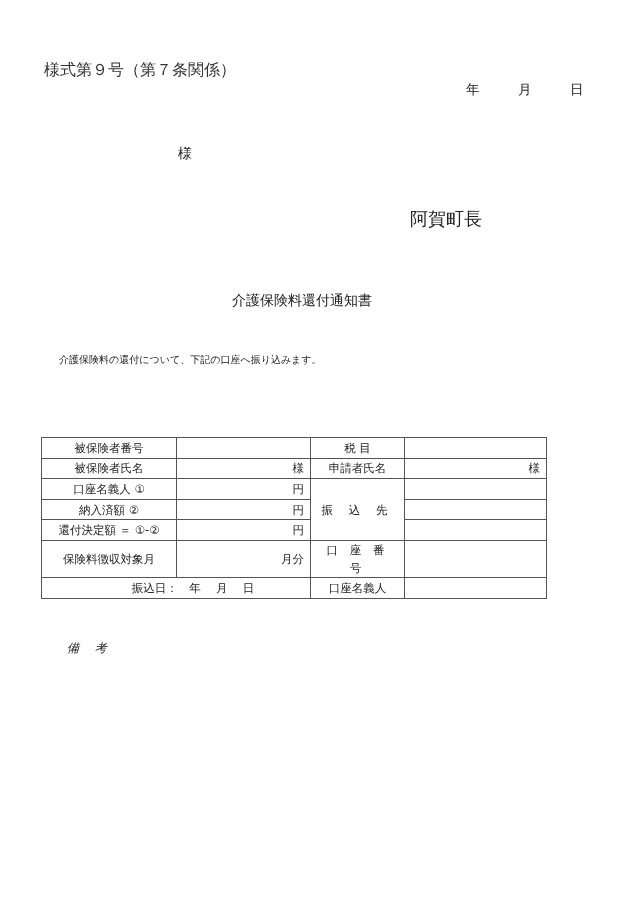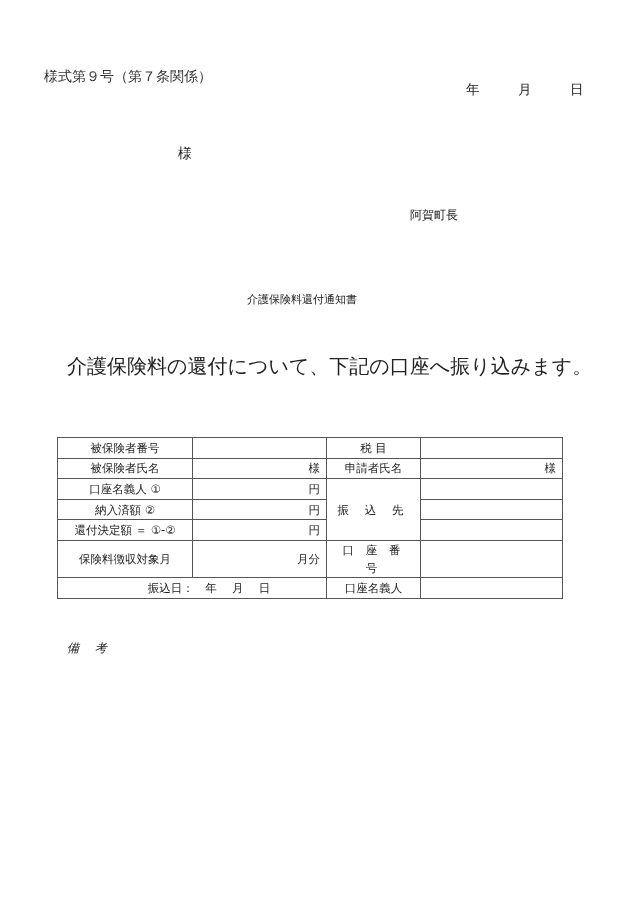--- a/index.html
+++ b/index.html
@@ -1,26 +1,26 @@
 <!DOCTYPE html>
 <html><head>
 <meta charset="utf-8">
 <style>
   html, body { margin: 0; padding: 0; background: #ffffff; }
   body { width: 630px; height: 903px; position: relative; overflow: hidden;
          font-family: "DejaVu Sans", sans-serif; color: #222; }
   .abs { position: absolute; white-space: nowrap; }
-  .form-no { left: 44px; top: 68px; font-family: Liberation Mono, monospace; font-size: 14px; color: #333; }
+  .form-no { left: 44px; top: 60px; font-family: Liberation Mono, monospace; font-size: 16px; color: #333; }
   .date { top: 81px; font-size: 13.5px; }
   .addressee { left: 178px; top: 145px; font-size: 14px; }
-  .issuer { left: 410px; top: 207px; font-size: 12px; text-align: center; }
-  .title { left: 0; width: 630px; text-align: center; top: 292px; font-size: 11px; padding-left: 2px; box-sizing: border-box;}
+  .issuer { left: 410px; top: 207px; font-size: 18px; text-align: center; }
+  .title { left: 0; width: 630px; text-align: center; top: 292px; font-size: 14px; padding-left: 2px; box-sizing: border-box;}
   .title span { position: relative; left: -14px; }
-  .body-text { left: 59px; top: 353px; font-size: 20px; margin-left: 8px; }
-  table.grid { position: absolute; left: 57px; top: 437px; border-collapse: collapse;
+  .body-text { left: 59px; top: 353px; font-size: 10px; }
+  table.grid { position: absolute; left: 41px; top: 437px; border-collapse: collapse;
                font-size: 11.5px; table-layout: fixed; }
   table.grid td { border: 1px solid #555; height: 19.6px; padding: 0 6px; line-height: 18px; }
   td.lbl { text-align: center; }
   td.val { text-align: right; }
   td.spaced { letter-spacing: 6px; margin-left: 23px; }
   .remarks { left: 67px; top: 604px; font-size: 12px; letter-spacing: 6px; font-style: italic; margin-top: 36px; }
 </style>
 </head>
 <body>
 

